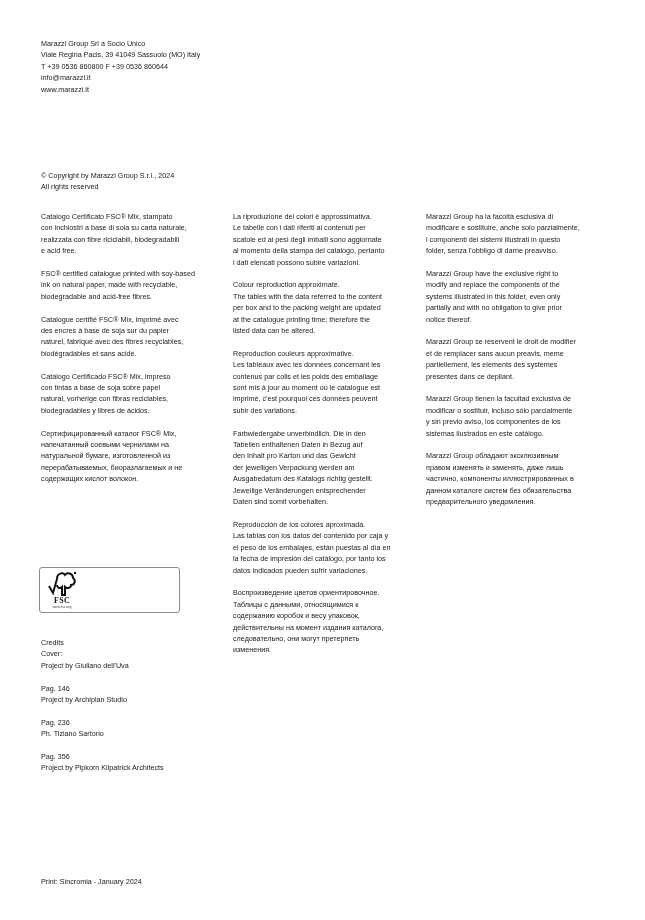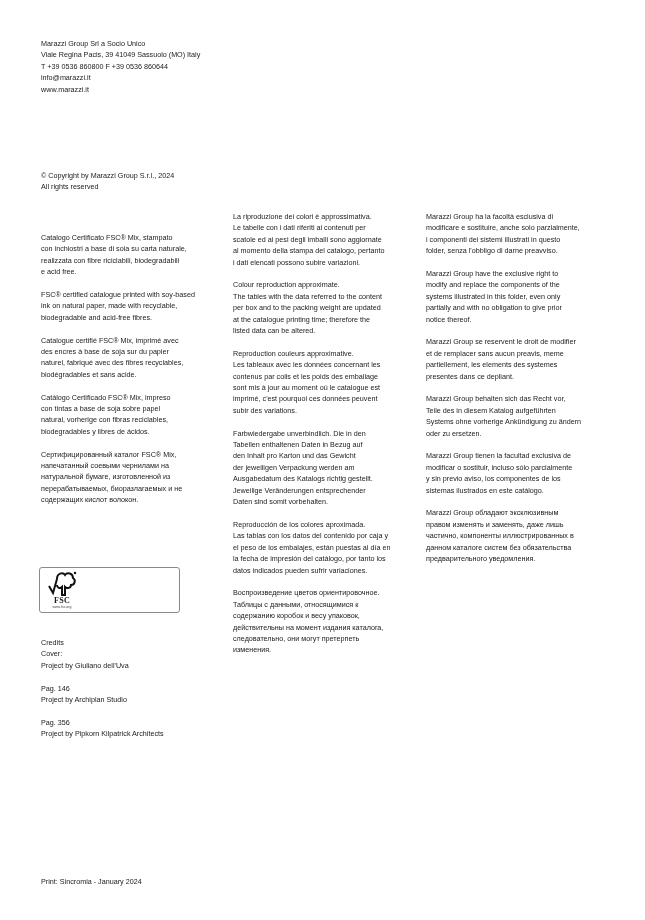--- a/index.html
+++ b/index.html
@@ -7,21 +7,21 @@
     width: 645px; height: 920px; position: relative; overflow: hidden;
     font-family: "Liberation Sans", "DejaVu Sans", sans-serif;
     color: #1a1a1a; font-size: 7.2px; line-height: 11.4px;
   }
   .block { position: absolute; }
   .line { display: block; white-space: nowrap; }
   .para { margin: 0 0 11.4px 0; }
   .para:last-child { margin-bottom: 0; }
   #contact { left: 41px; top: 38px; }
   #copyright { left: 41px; top: 170px; }
-  #col1 { left: 41px; top: 211px; width: 185px; margin-top: 21px; }
+  #col1 { left: 41px; top: 211px; width: 185px; }
   #col2 { left: 233px; top: 211px; width: 190px; }
   #col3 { left: 426px; top: 211px; width: 195px; }
   #fsc {
     left: 39px; top: 567px; width: 141px; height: 46px;
     border: 1px solid #8a8a8a; border-radius: 3px; box-sizing: border-box;
     display: flex; align-items: center;
   }
   #fsc .logo { width: 40px; height: 44px; display: flex; flex-direction: column; align-items: center; justify-content: center; margin-left: 2px; }
   #fsc .logo svg { display: block; }
   #fsc .logo-text { font-family: "Liberation Serif", serif; font-size: 8px; line-height: 8px; font-weight: bold; letter-spacing: 0.3px; }
@@ -143,26 +143,20 @@
       <span class="line">partially and with no obligation to give prior</span>
       <span class="line">notice thereof.</span>
     </div>
     <div class="para">
       <span class="line">Marazzi Group se reservent le droit de modifier</span>
       <span class="line">et de remplacer sans aucun preavis, meme</span>
       <span class="line">partiellement, les elements des systemes</span>
       <span class="line">presentes dans ce depliant.</span>
     </div>
     <div class="para">
-      <span class="line">Marazzi Group behalten sich das Recht vor,</span>
-      <span class="line">Teile des in diesem Katalog aufgeführten</span>
-      <span class="line">Systems ohne vorherige Ankündigung zu ändern</span>
-      <span class="line">oder zu ersetzen.</span>
-    </div>
-    <div class="para">
       <span class="line">Marazzi Group tienen la facultad exclusiva de</span>
       <span class="line">modificar o sostituir, incluso sólo parcialmente</span>
       <span class="line">y sin previo aviso, los componentes de los</span>
       <span class="line">sistemas ilustrados en este catálogo.</span>
     </div>
     <div class="para">
       <span class="line">Marazzi Group обладают эксклюзивным</span>
       <span class="line">правом изменять и заменять, даже лишь</span>
       <span class="line">частично, компоненты иллюстрированных в</span>
       <span class="line">данном каталоге систем без обязательства</span>
@@ -186,20 +180,24 @@
     <div class="para">
       <span class="line">Credits</span>
       <span class="line">Cover:</span>
       <span class="line">Project by Giuliano dell'Uva</span>
     </div>
     <div class="para">
       <span class="line">Pag. 146</span>
       <span class="line">Project by Archiplan Studio</span>
     </div>
     <div class="para">
+      <span class="line">Pag. 236</span>
+      <span class="line">Ph. Tiziano Sartorio</span>
+    </div>
+    <div class="para">
       <span class="line">Pag. 356</span>
       <span class="line">Project by Pipkorn Kilpatrick Architects</span>
     </div>
   </div>
 
 <div class="block" id="print">
   <span class="line">Print: Sincromia - January 2024</span>
 </div>
 
 </body></html>

